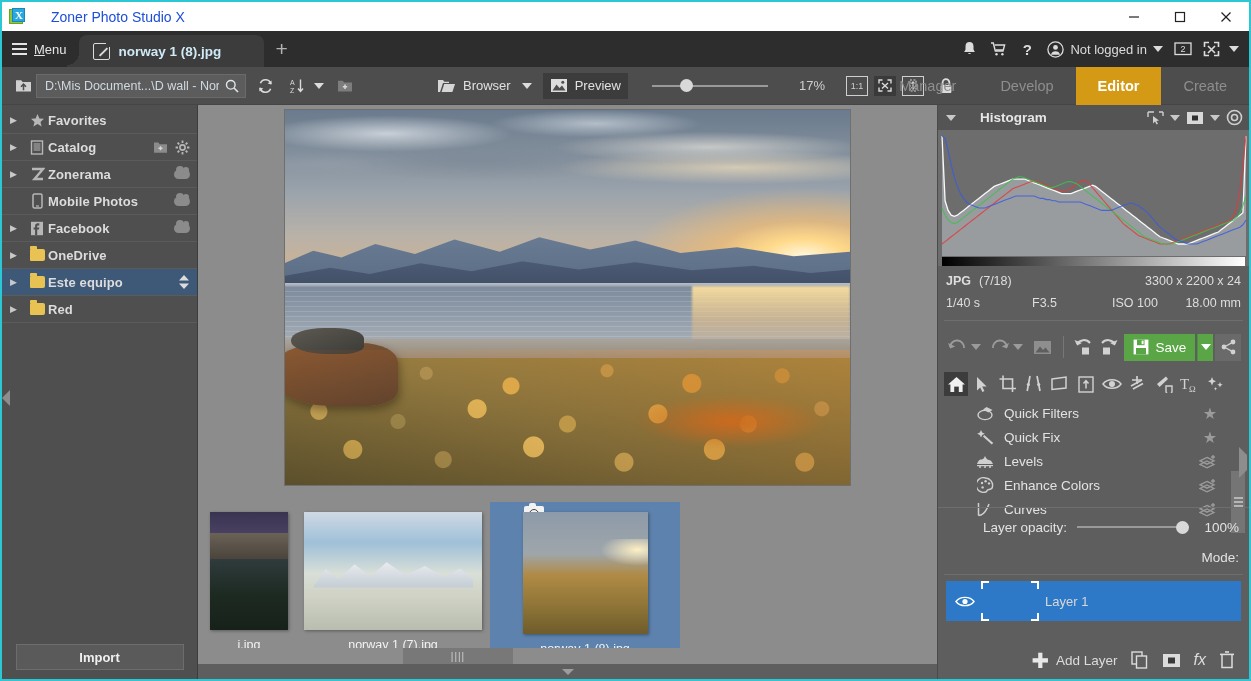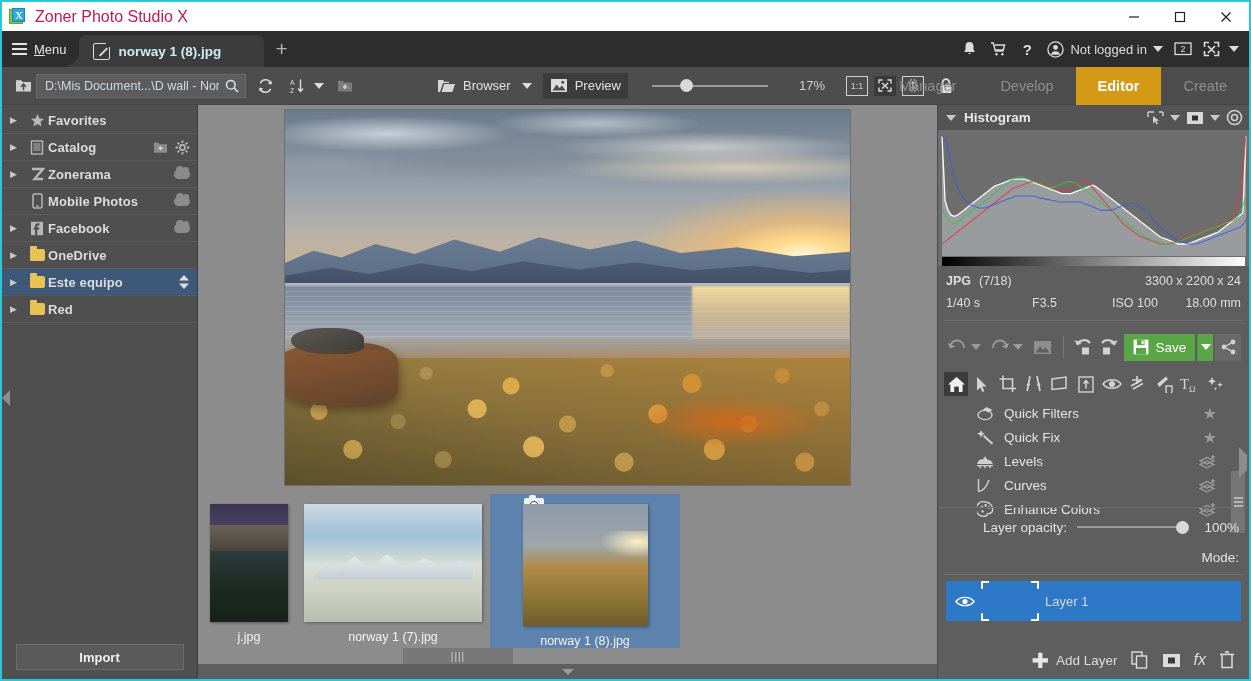--- a/index.html
+++ b/index.html
@@ -19,21 +19,21 @@
               position:relative; }
   .tb-icon { width:18px; height:18px; margin-left:7px; margin-right:8px;
              position:relative; flex:0 0 auto; }
   .tb-icon .sq1 { position:absolute; left:0; top:1px; width:14px; height:15px;
                   background:#8cc63f; border:1px solid #6aa32c; }
   .tb-icon .sq2 { position:absolute; left:3px; top:0px; width:13px; height:14px;
                   background:#29a8df; border:1px solid #1b87b8; }
   .tb-icon .xl { position:absolute; left:4px; top:0px; width:12px; height:14px;
                  color:#fff; font-weight:bold; font-size:11px; text-align:center;
                  line-height:14px; font-family:"Liberation Serif", serif; }
-  .tb-title { color:#be185d; font-size:16px; }
+  .tb-title { color:#1d4ed8; font-size:14px;margin-left:16px; }
   .tb-ctrls { position:absolute; right:0; top:0; height:29px; display:flex; }
   .tb-btn { width:46px; height:29px; display:flex; align-items:center;
             justify-content:center; color:#222; font-size:13px; }
 
   
   .menubar { height:36px; background:#2d2d2d; display:flex; align-items:flex-end;
              position:relative; }
   .hamburger { display:flex; align-items:center; gap:7px; height:36px;
                padding:0 12px 0 10px; color:#e4e4e4; font-size:13px; }
   .hamburger .bars { display:inline-block; width:15px; }
@@ -192,21 +192,21 @@
     background:linear-gradient(150deg,#8a5a35,#5d4330); border-radius:40% 30% 25% 45%;
     box-shadow:2px 4px 8px rgba(0,0,0,.35); }
   .darkrock { position:absolute; left:1%; top:58%; width:13%; height:7%;
     background:linear-gradient(160deg,#5c5a52,#3d3b36); border-radius:45% 40% 30% 50%; }
   .warmcast { position:absolute; left:0; right:0; top:64%; bottom:0;
     background:linear-gradient(200deg, rgba(255,150,40,.28), rgba(255,120,20,.06) 55%, rgba(0,0,0,.18)); }
 
   
   .filmstrip { position:absolute; left:0; right:0; top:385px; bottom:0;
                background:#8c8c8c; }
-  .strip-row { position:absolute; left:0; right:0; top:4px; height:168px;
+  .strip-row { position:absolute; left:0; right:0; top:12px; height:168px;
                display:flex; align-items:flex-start; }
   .thumb { position:relative; height:168px; padding:10px 8px 0 8px;
            display:flex; flex-direction:column; align-items:center; }
   .thumb.sel { background:#5c82ad; }
   .thumb .tbimg { box-shadow:1px 1px 3px rgba(0,0,0,.35); position:relative; }
   .thumb .cap { margin-top:8px; font-size:12.5px; color:#f2f2f2; white-space:nowrap; }
   .camico { position:absolute; left:1px; top:-6px; width:20px; height:16px;
             background:#f2f2f2; border-radius:2px; display:flex; align-items:center;
             justify-content:center; }
   .camico:before { content:""; width:8px; height:8px; border:1.6px solid #444;
@@ -235,21 +235,21 @@
   .a-pebble { background:linear-gradient(180deg,#8d9aa9 0%,#9fa6ab 34%,#b08a45 52%,#8d7436 78%,#6f5c2c 100%); position:relative;}
   .a-pebble:after{content:"";position:absolute;right:0;top:22%;width:38%;height:22%;
       background:radial-gradient(ellipse at 78% 40%,#fff0c4,rgba(255,190,90,0) 70%);}
   .a-green { background:linear-gradient(180deg,#dff0fb 0%,#a9c4da 16%,#6d8f64 34%,#71a05c 60%,#5e8a4c 100%); }
   .a-forest { background:linear-gradient(180deg,#2b3b22 0%,#3d5230 34%,#5a6b3a 62%,#6b7742 100%); }
 
   
   .rpanel { position:absolute; right:0; top:0; width:312px; bottom:0;
             background:#5e5e5e; border-left:1px solid #4a4a4a; }
   .phead { height:25px; background:#545454; display:flex; align-items:center;
-           padding:0 8px; gap:8px; position:relative; }
+           padding:0 8px; gap:24px; position:relative; }
   .phead .cd { width:0;height:0;border-left:5px solid transparent;
                border-right:5px solid transparent;border-top:6px solid #c9c9c9; }
   .phead .ttl { font-weight:bold; font-size:13.5px; color:#e6e6e6; }
   .phead .tools { position:absolute; right:6px; display:flex; align-items:center; gap:6px; }
   .histo { height:136px; background:#6d6d6d; position:relative; overflow:hidden; }
   .histo svg { position:absolute; left:0; top:0; }
   .grad { position:absolute; left:4px; right:4px; bottom:0; height:9px;
           background:linear-gradient(90deg,#000,#fff); }
   .exif { padding:4px 8px 2px 8px; }
   .exrow { display:flex; align-items:center; height:22px; font-size:12.5px; color:#dedede; }
@@ -901,52 +901,52 @@
           <span class="fright">
             <svg width="18" height="15" viewBox="0 0 18 15">
                 <path d="M8 7 L15 10.4 L8 13.8 L1 10.4 Z" fill="none" stroke="#9b9b9b" stroke-width="1.3"></path>
                 <path d="M8 3.4 L15 6.8 L8 10.2 L1 6.8 Z" fill="none" stroke="#9b9b9b" stroke-width="1.3"></path>
                 <path d="M14 1 V5 M12 3 H16" stroke="#9b9b9b" stroke-width="1.4"></path>
               </svg>
           </span>
         </div>
         <div class="frow">
           <span class="fic">
+            <svg width="17" height="16" viewBox="0 0 17 16">
+                <path d="M8.5 1 A7.3 7.3 0 1 0 8.5 15 c1.6 0 1.2-1.6 2.2-2.2 1.2-.7 4.8 .3 4.8-3.4 A7.3 7.3 0 0 0 8.5 1 Z" fill="none" stroke="#cfcfcf" stroke-width="1.4"></path>
+                <circle cx="5" cy="6" r="1.2" fill="#cfcfcf"></circle>
+                <circle cx="8.6" cy="4.2" r="1.2" fill="#cfcfcf"></circle>
+                <circle cx="12" cy="6.4" r="1.2" fill="#cfcfcf"></circle>
+                <circle cx="5.6" cy="10.4" r="1.2" fill="#cfcfcf"></circle>
+              </svg>
+          </span>
+          <span>Enhance Colors</span>
+          <span class="fright">
+            <svg width="18" height="15" viewBox="0 0 18 15">
+                <path d="M8 7 L15 10.4 L8 13.8 L1 10.4 Z" fill="none" stroke="#9b9b9b" stroke-width="1.3"></path>
+                <path d="M8 3.4 L15 6.8 L8 10.2 L1 6.8 Z" fill="none" stroke="#9b9b9b" stroke-width="1.3"></path>
+                <path d="M14 1 V5 M12 3 H16" stroke="#9b9b9b" stroke-width="1.4"></path>
+              </svg>
+          </span>
+        </div>
+        <div class="frow">
+          <span class="fic">
             <svg width="17" height="15" viewBox="0 0 17 15">
                 <path d="M1.5 1 V13.5 M1.5 13.5 C5 13.5 9 10 12 2" fill="none" stroke="#cfcfcf" stroke-width="1.5"></path>
               </svg>
           </span>
           <span>Curves</span>
           <span class="fright">
             <svg width="18" height="15" viewBox="0 0 18 15">
                 <path d="M8 7 L15 10.4 L8 13.8 L1 10.4 Z" fill="none" stroke="#9b9b9b" stroke-width="1.3"></path>
                 <path d="M8 3.4 L15 6.8 L8 10.2 L1 6.8 Z" fill="none" stroke="#9b9b9b" stroke-width="1.3"></path>
                 <path d="M14 1 V5 M12 3 H16" stroke="#9b9b9b" stroke-width="1.4"></path>
               </svg>
           </span>
         </div>
-        <div class="frow">
-          <span class="fic">
-            <svg width="17" height="16" viewBox="0 0 17 16">
-                <path d="M8.5 1 A7.3 7.3 0 1 0 8.5 15 c1.6 0 1.2-1.6 2.2-2.2 1.2-.7 4.8 .3 4.8-3.4 A7.3 7.3 0 0 0 8.5 1 Z" fill="none" stroke="#cfcfcf" stroke-width="1.4"></path>
-                <circle cx="5" cy="6" r="1.2" fill="#cfcfcf"></circle>
-                <circle cx="8.6" cy="4.2" r="1.2" fill="#cfcfcf"></circle>
-                <circle cx="12" cy="6.4" r="1.2" fill="#cfcfcf"></circle>
-                <circle cx="5.6" cy="10.4" r="1.2" fill="#cfcfcf"></circle>
-              </svg>
-          </span>
-          <span>Enhance Colors</span>
-          <span class="fright">
-            <svg width="18" height="15" viewBox="0 0 18 15">
-                <path d="M8 7 L15 10.4 L8 13.8 L1 10.4 Z" fill="none" stroke="#9b9b9b" stroke-width="1.3"></path>
-                <path d="M8 3.4 L15 6.8 L8 10.2 L1 6.8 Z" fill="none" stroke="#9b9b9b" stroke-width="1.3"></path>
-                <path d="M14 1 V5 M12 3 H16" stroke="#9b9b9b" stroke-width="1.4"></path>
-              </svg>
-          </span>
-        </div>
       </div>
 
       <div class="vscroll" style="top:366px;">
         <i>
             <b></b>
             <b></b>
             <b></b>
           </i>
       </div>
       <div class="collapse-r" style="top:350px;"><i></i></div>

